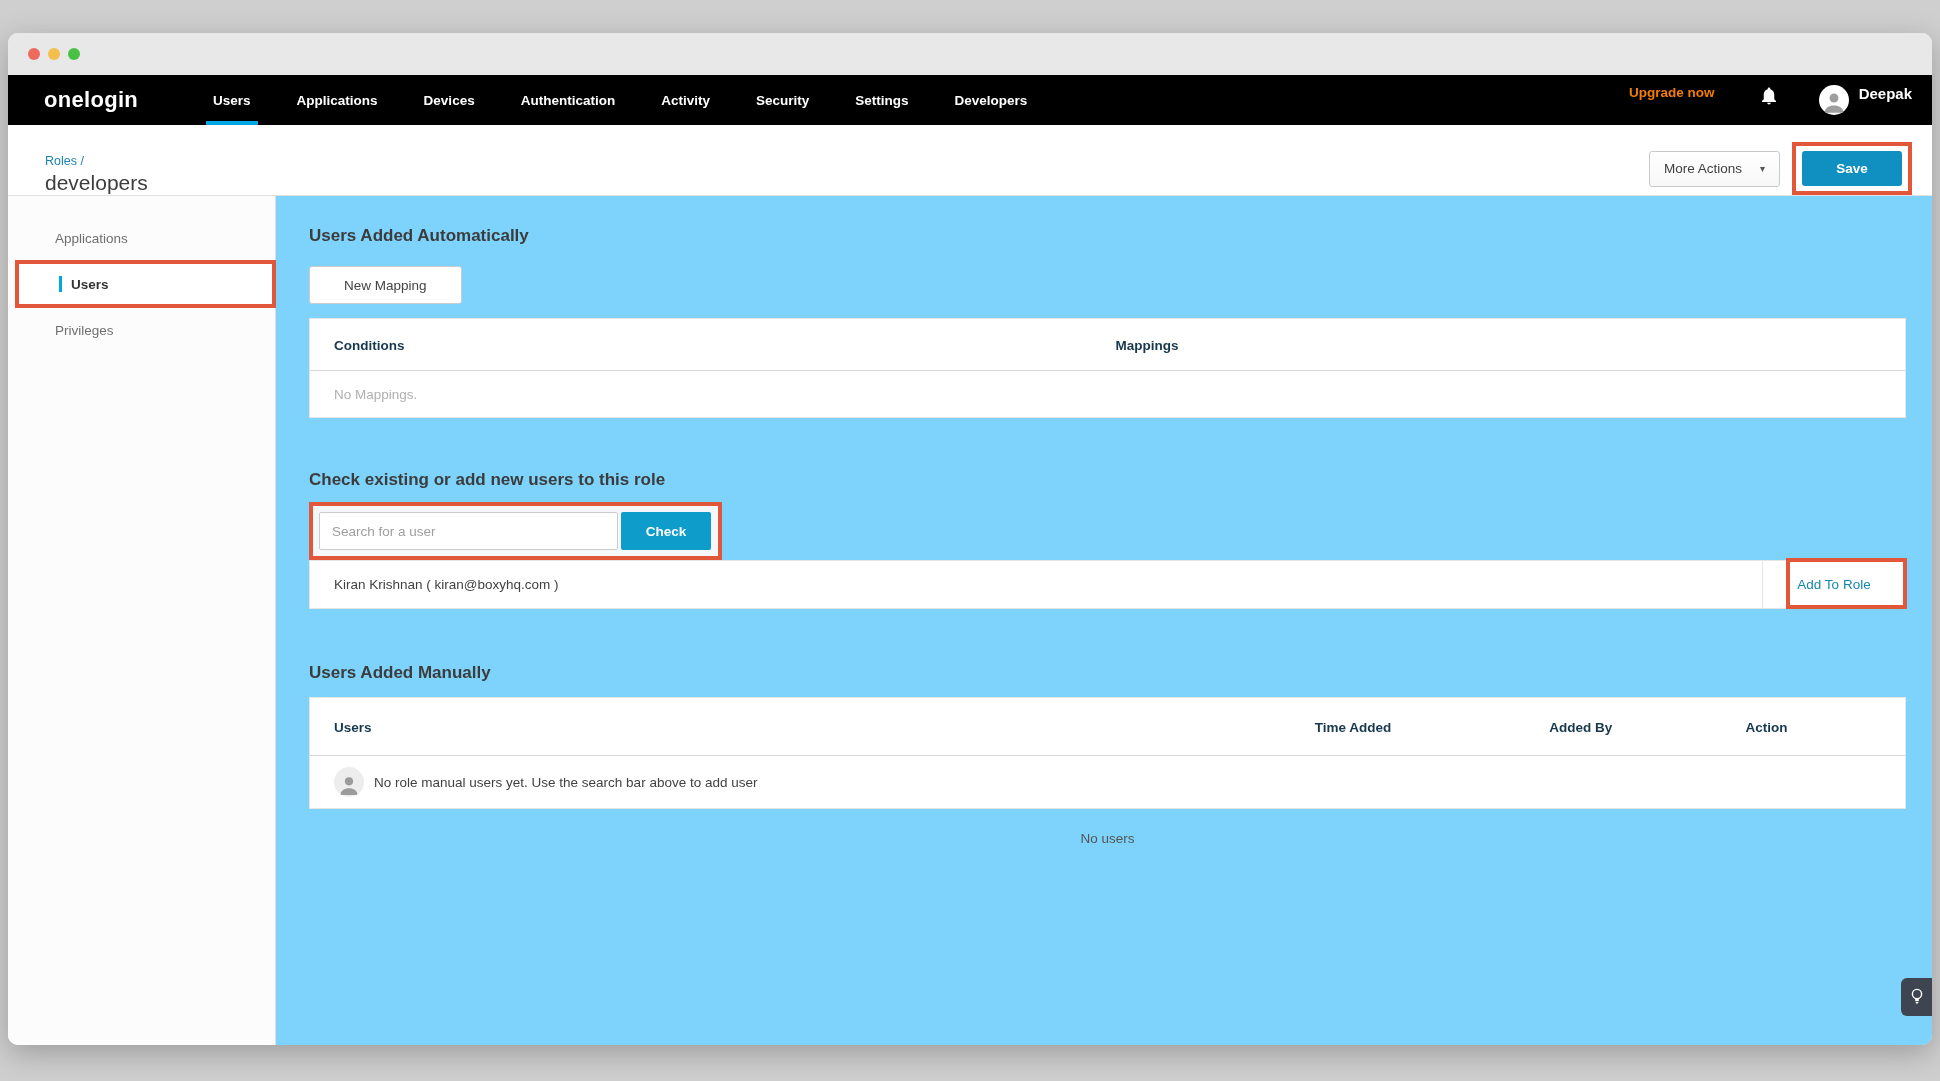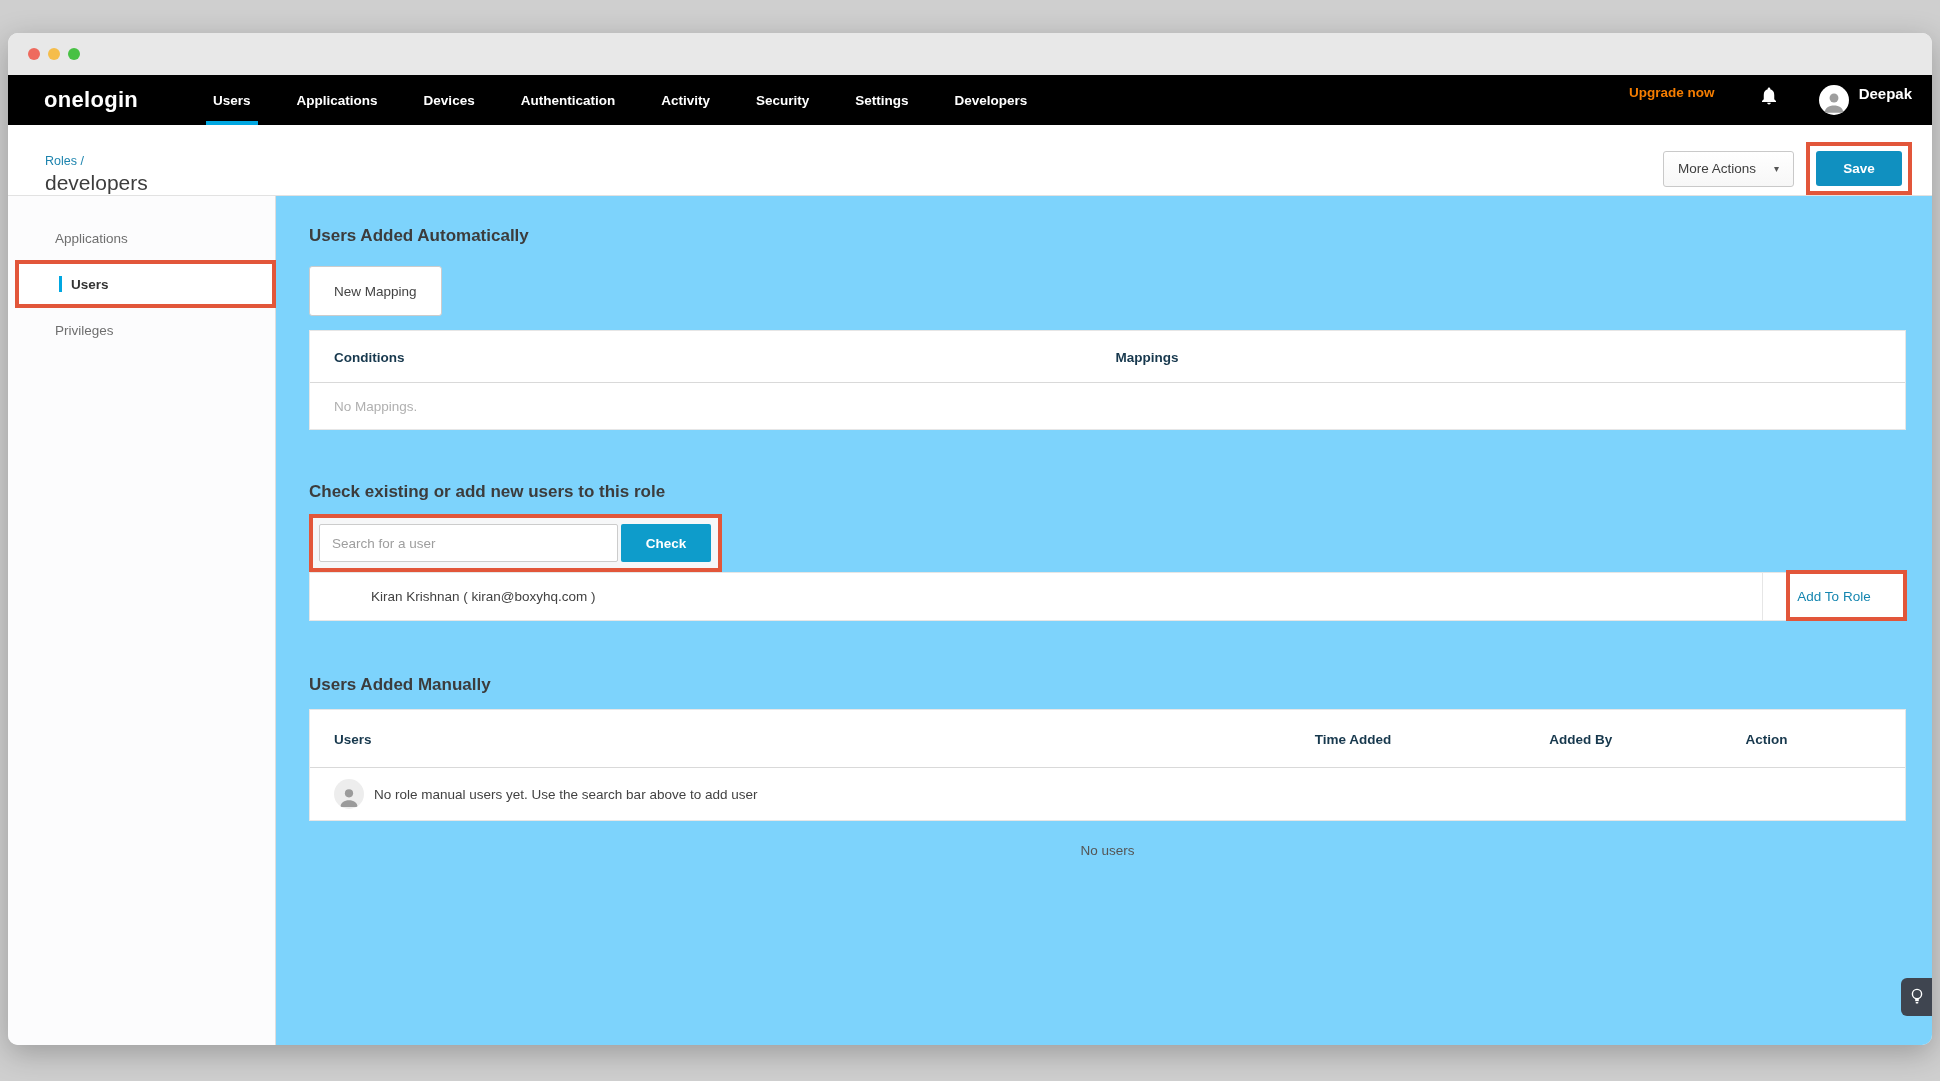--- a/index.html
+++ b/index.html
@@ -36,57 +36,57 @@
   .crumb-wrap { display:flex; flex-direction:column; justify-content:center; }
   .breadcrumb { color:#1d84ae; font-size:12.5px; margin-bottom:3px; cursor:pointer; }
   .page-title { color:#3d3d3d; font-size:21px; }
   .header-actions { margin-left:auto; display:flex; align-items:center; }
   .btn-more { height:36px; background:linear-gradient(#fff,#f7f7f7); border:1px solid #c9c9c9;
               border-radius:3px; font-size:13.5px; color:#3f3f3f; padding:0 14px;
               display:flex; align-items:center; cursor:pointer; font-family:inherit;gap:8px; }
   .btn-more .caret { margin-left:10px; font-size:10px; color:#555; }
   .annot { border:4px solid #e2563a; }
   .save-annot { margin-left:12px; padding:5px 6px; }
-  .btn-save { height:35px; width:86px; background:#1090c0; border:none; border-radius:3px;
+  .btn-save { height:35px; width:100px; background:#1090c0; border:none; border-radius:3px;
               color:#fff; font-weight:700; font-size:13.5px; cursor:pointer; font-family:inherit; }
 
   
   .body-wrap { display:flex; height:849px; }
   .sidebar { width:268px; background:#fcfcfd; border-right:1px solid #dedede; padding-top:22px; flex:none; }
   .side-item { height:40px; display:flex; align-items:center; padding-left:47px;
                font-size:13.5px; color:#6f6f6f; cursor:pointer; }
   .side-annot { margin:2px 0 2px 7px; width:calc(100% - 6px); background:#fff; }
   .side-annot .side-item { height:40px; padding-left:40px; color:#333; font-weight:700; }
   .side-bar-mark { width:3px; height:16px; background:#00a7e1; margin-right:9px; }
 
   .main { flex:1; padding:30px 26px 0 33px; background:#7dd3fc; position:relative; }
   .sec-heading { font-size:17px; font-weight:700; color:#3c3c3c; }
 
-  .btn-newmap { margin-top:20px; height:50px; padding:0 24px; background:#fff;
+  .btn-newmap { margin-top:20px; height:38px; padding:0 34px; background:#fff;
                 border:1px solid #ccc; border-radius:3px; font-size:13.5px; color:#444;
                 cursor:pointer; font-family:inherit; }
 
   .tbl { margin-top:14px; background:#fff; border:1px solid #e6e6e6; }
   .tbl-head { display:flex; border-bottom:1px solid #d9d9d9; }
   .th { font-size:13.5px; font-weight:700; color:#17384d; padding:19px 0 17px 24px; }
   .tbl-empty { font-size:13.5px; color:#b0b0b0; padding:16px 0 15px 24px; }
 
   .t1-c1 { width:51%; } .t1-c2 { width:49%; }
 
   .check-heading { margin-top:52px; }
   .search-annot { margin-top:12px; width:413px; padding:6px; display:flex; background:#f6f7f8; }
   .search-input { width:299px; height:38px; border:1px solid #ccc; border-radius:2px;
                   padding:0 12px; font-size:13.5px; color:#444; background:#fff; font-family:inherit; }
   .search-input::placeholder { color:#9e9e9e; }
   .btn-check { width:90px; height:38px; margin-left:3px; background:#0e9ccb; border:none;
                border-radius:2px; color:#fff; font-weight:700; font-size:13.5px;
                cursor:pointer; font-family:inherit; }
 
   .result-row { position:relative; height:49px; background:#fff; border:1px solid #e6e6e6;
-                display:flex; align-items:stretch;padding-left:37px; }
+                display:flex; align-items:stretch; }
   .result-name { flex:1; display:flex; align-items:center; padding-left:24px;
                  font-size:13.5px; color:#424242; }
   .result-action { width:143px; border-left:1px solid #e6e6e6; display:flex;
                    align-items:center; justify-content:center; }
   .add-role-link { color:#1586b0; font-size:13.5px; cursor:pointer; text-decoration:none; }
   .addrole-annot { position:absolute; right:-2px; top:-3px; height:51px; width:121px;
                    pointer-events:none; }
 
   .manual-heading { margin-top:54px; }
   .t2-head .th { padding-top:22px; padding-bottom:20px; }

